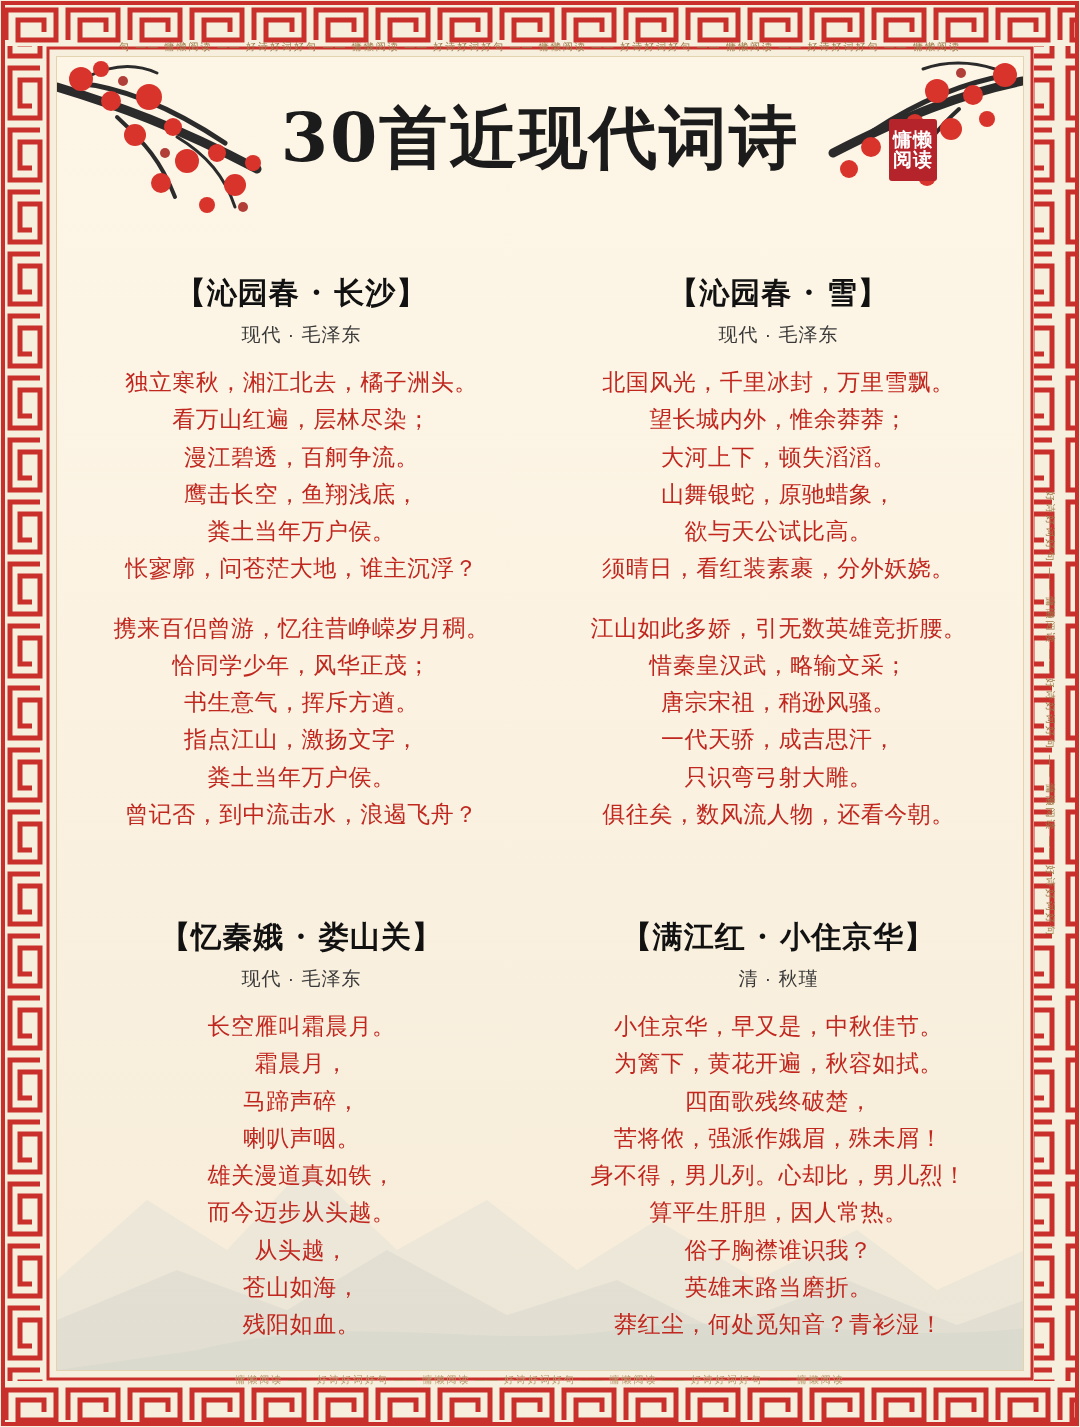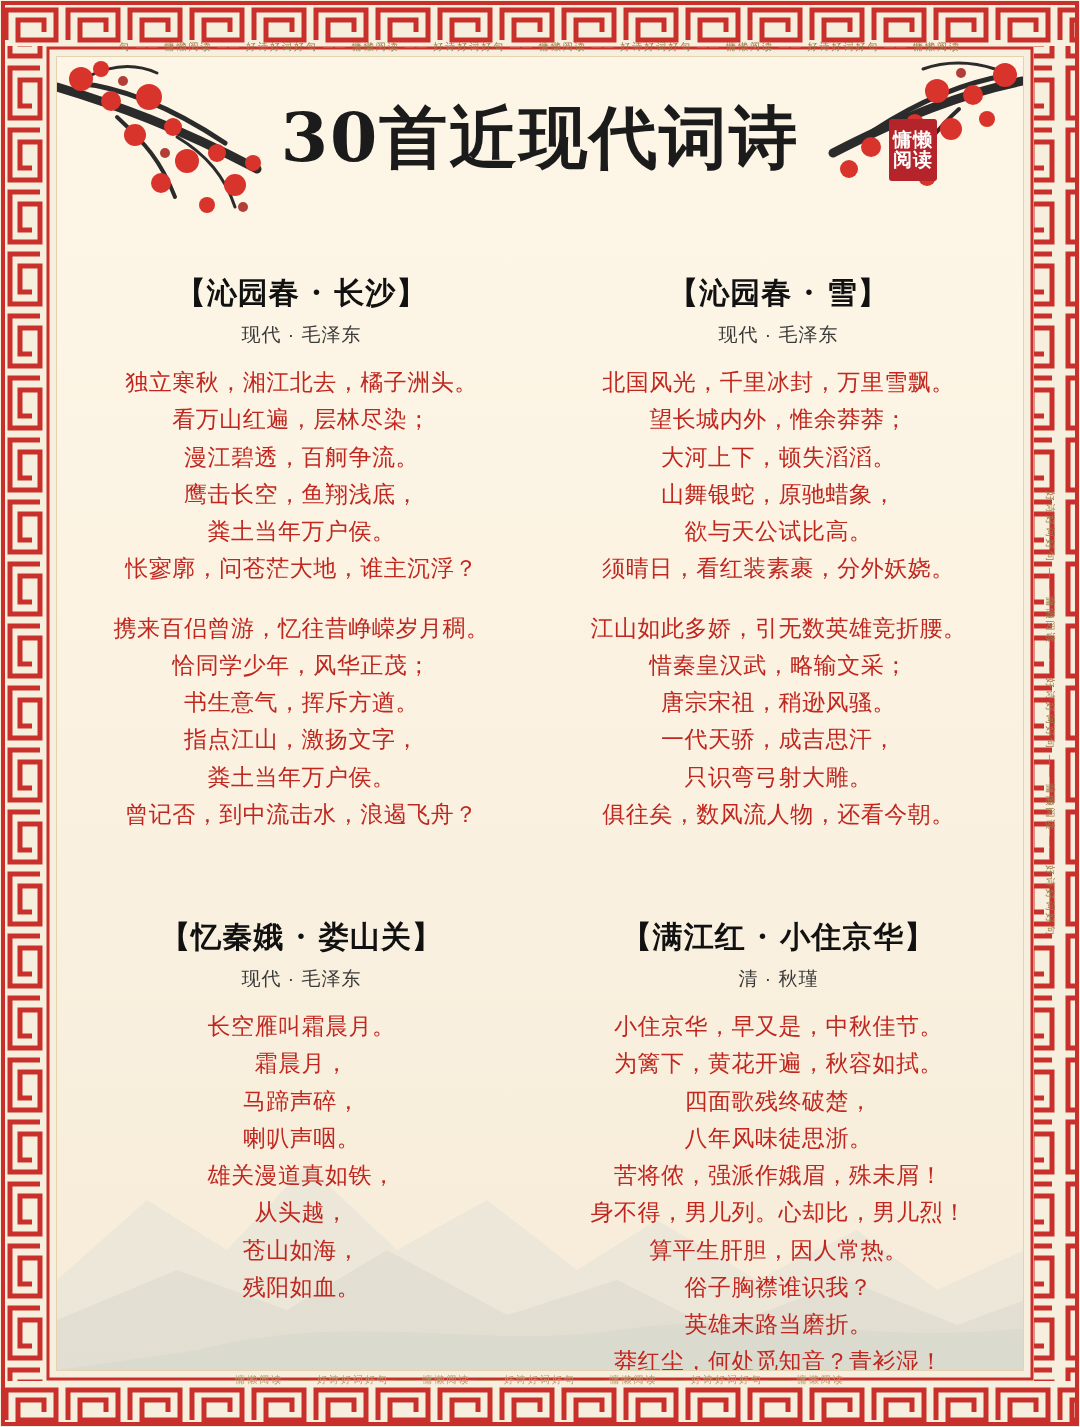--- a/index.html
+++ b/index.html
@@ -307,34 +307,34 @@
 
       <div class="poem row-2">
         <div class="poem-title">【忆秦娥 · 娄山关】</div>
         <div class="poem-meta">现代 · 毛泽东</div>
         <div class="stanza">
           <div class="line">长空雁叫霜晨月。</div>
           <div class="line">霜晨月，</div>
           <div class="line">马蹄声碎，</div>
           <div class="line">喇叭声咽。</div>
           <div class="line">雄关漫道真如铁，</div>
+          <div class="line">而今迈步从头越。</div>
           <div class="line">从头越，</div>
           <div class="line">苍山如海，</div>
           <div class="line">残阳如血。</div>
         </div>
       </div>
 
       <div class="poem row-2">
         <div class="poem-title">【满江红 · 小住京华】</div>
         <div class="poem-meta">清 · 秋瑾</div>
         <div class="stanza">
           <div class="line">小住京华，早又是，中秋佳节。</div>
           <div class="line">为篱下，黄花开遍，秋容如拭。</div>
           <div class="line">四面歌残终破楚，</div>
-          <div class="line">八年风味徒思浙。</div>
           <div class="line">苦将侬，强派作娥眉，殊未屑！</div>
           <div class="line">身不得，男儿列。心却比，男儿烈！</div>
           <div class="line">算平生肝胆，因人常热。</div>
           <div class="line">俗子胸襟谁识我？</div>
           <div class="line">英雄末路当磨折。</div>
           <div class="line">莽红尘，何处觅知音？青衫湿！</div>
         </div>
       </div>
 
     </div>

